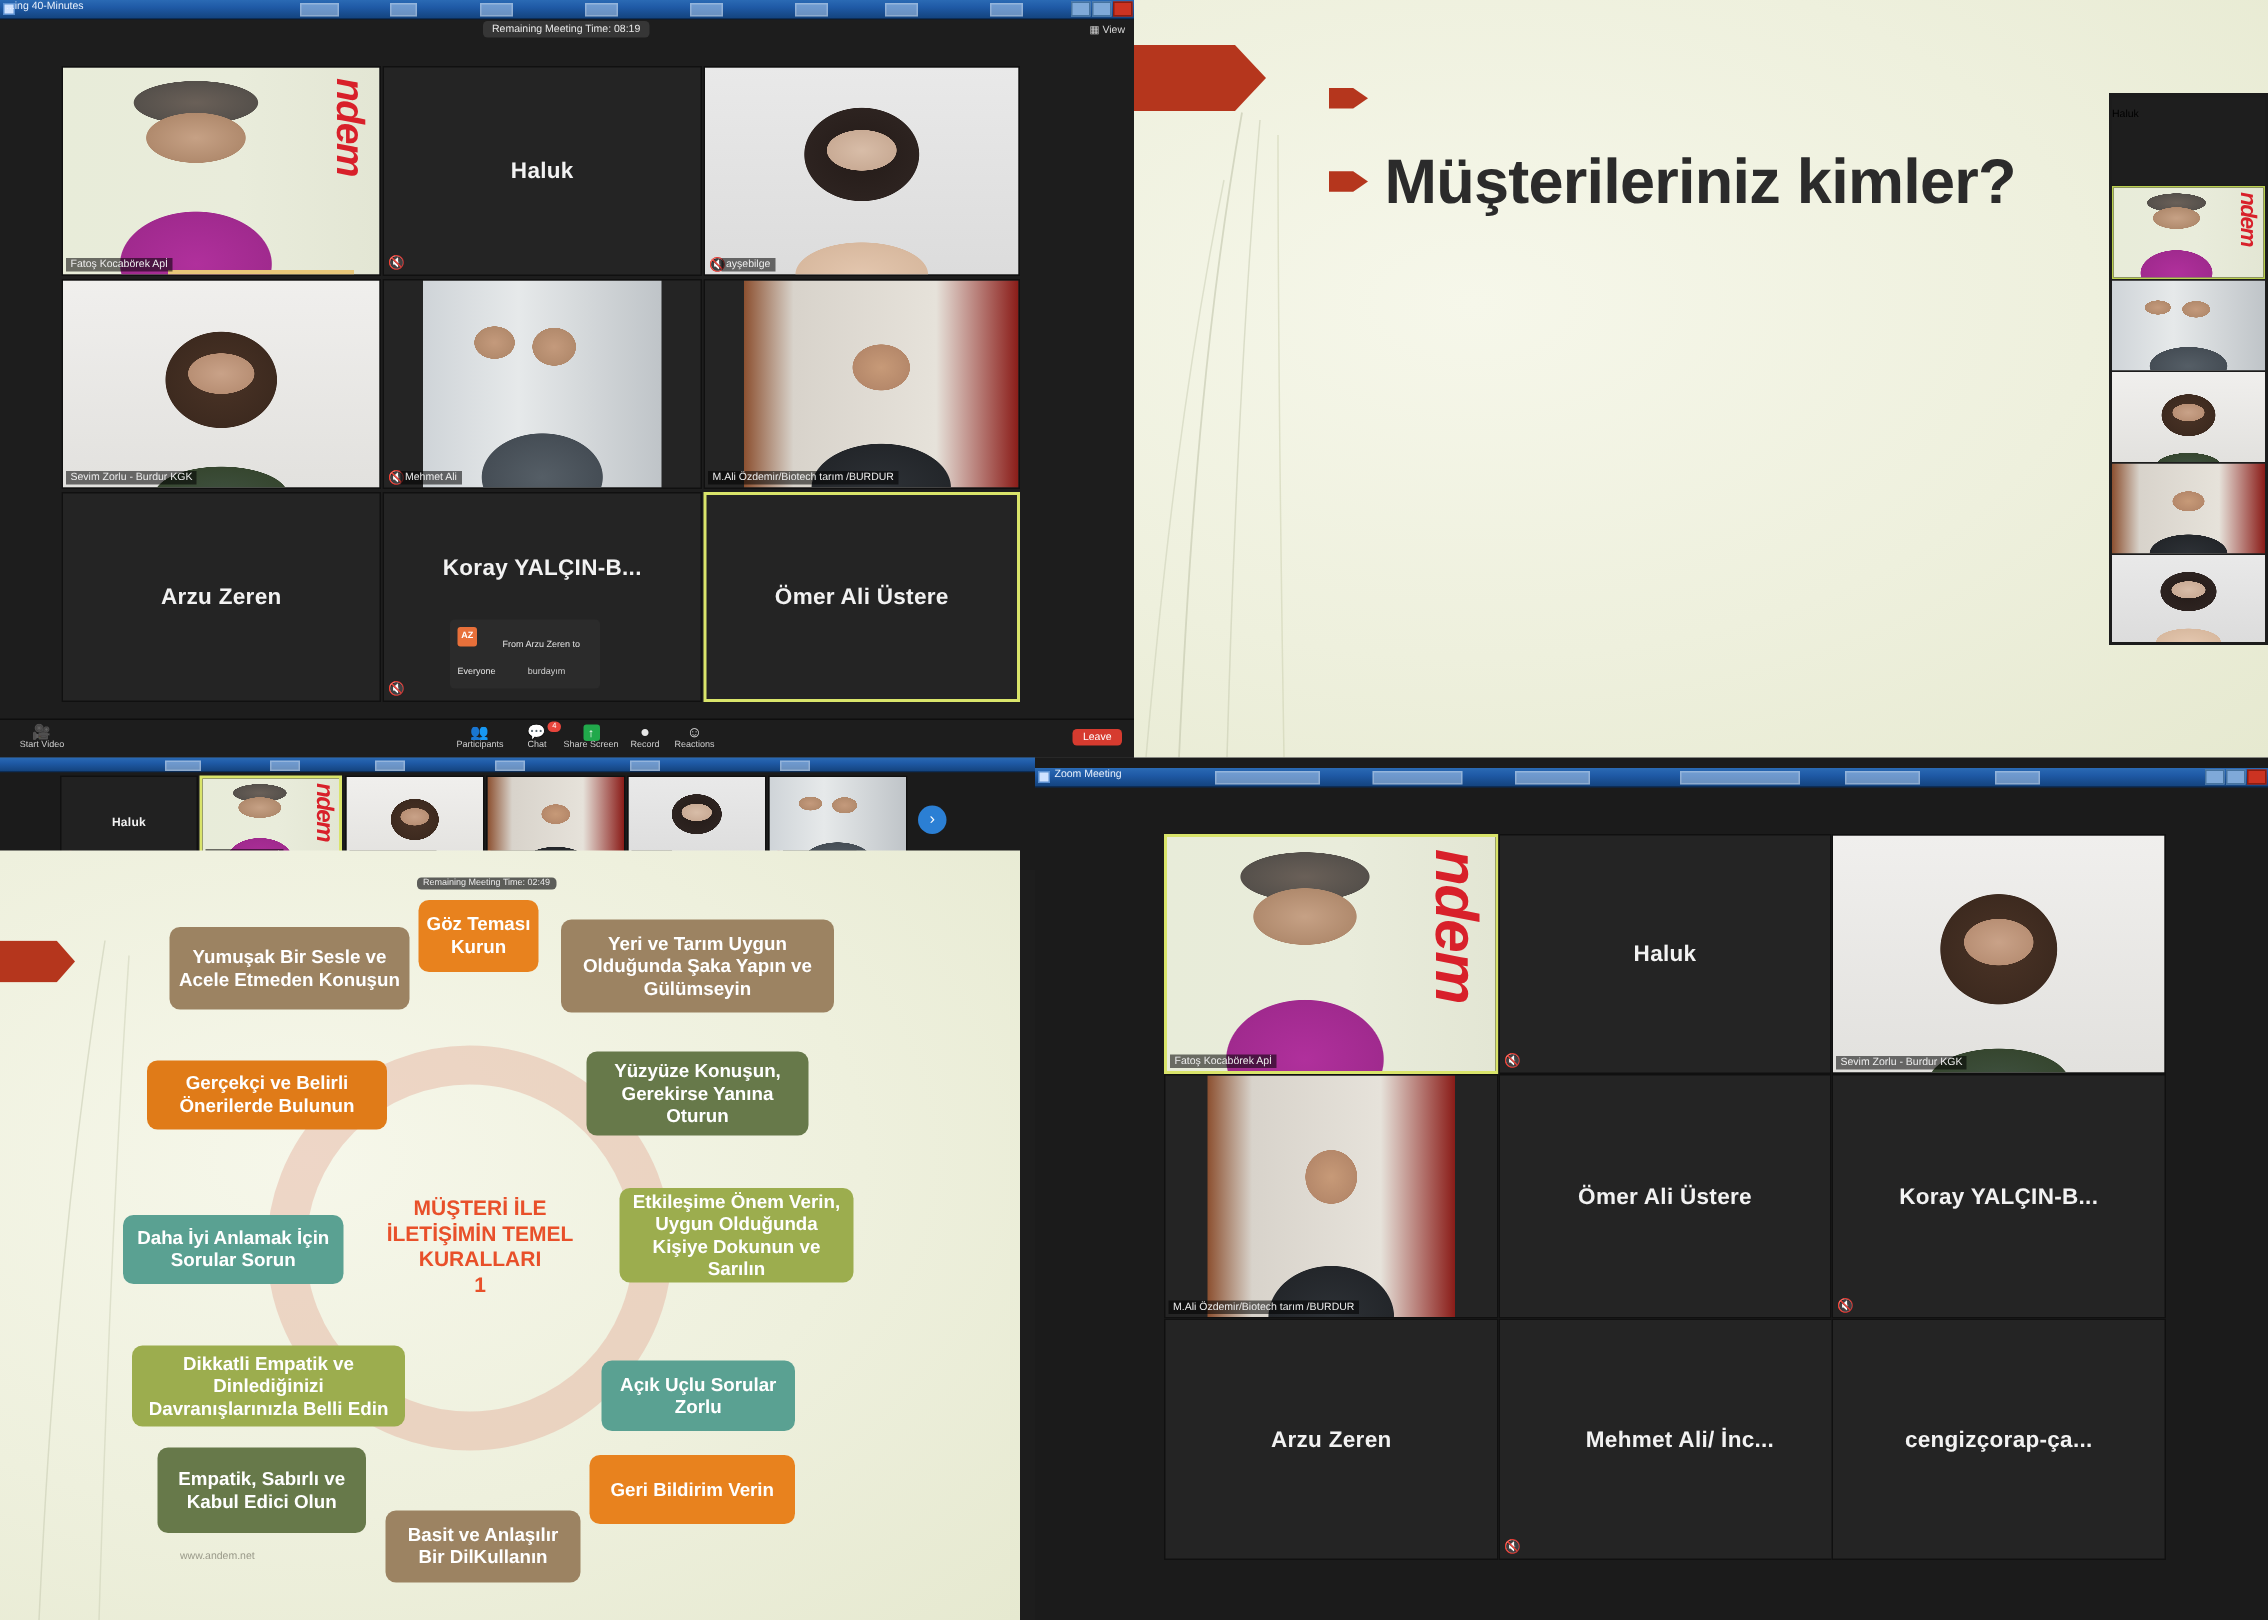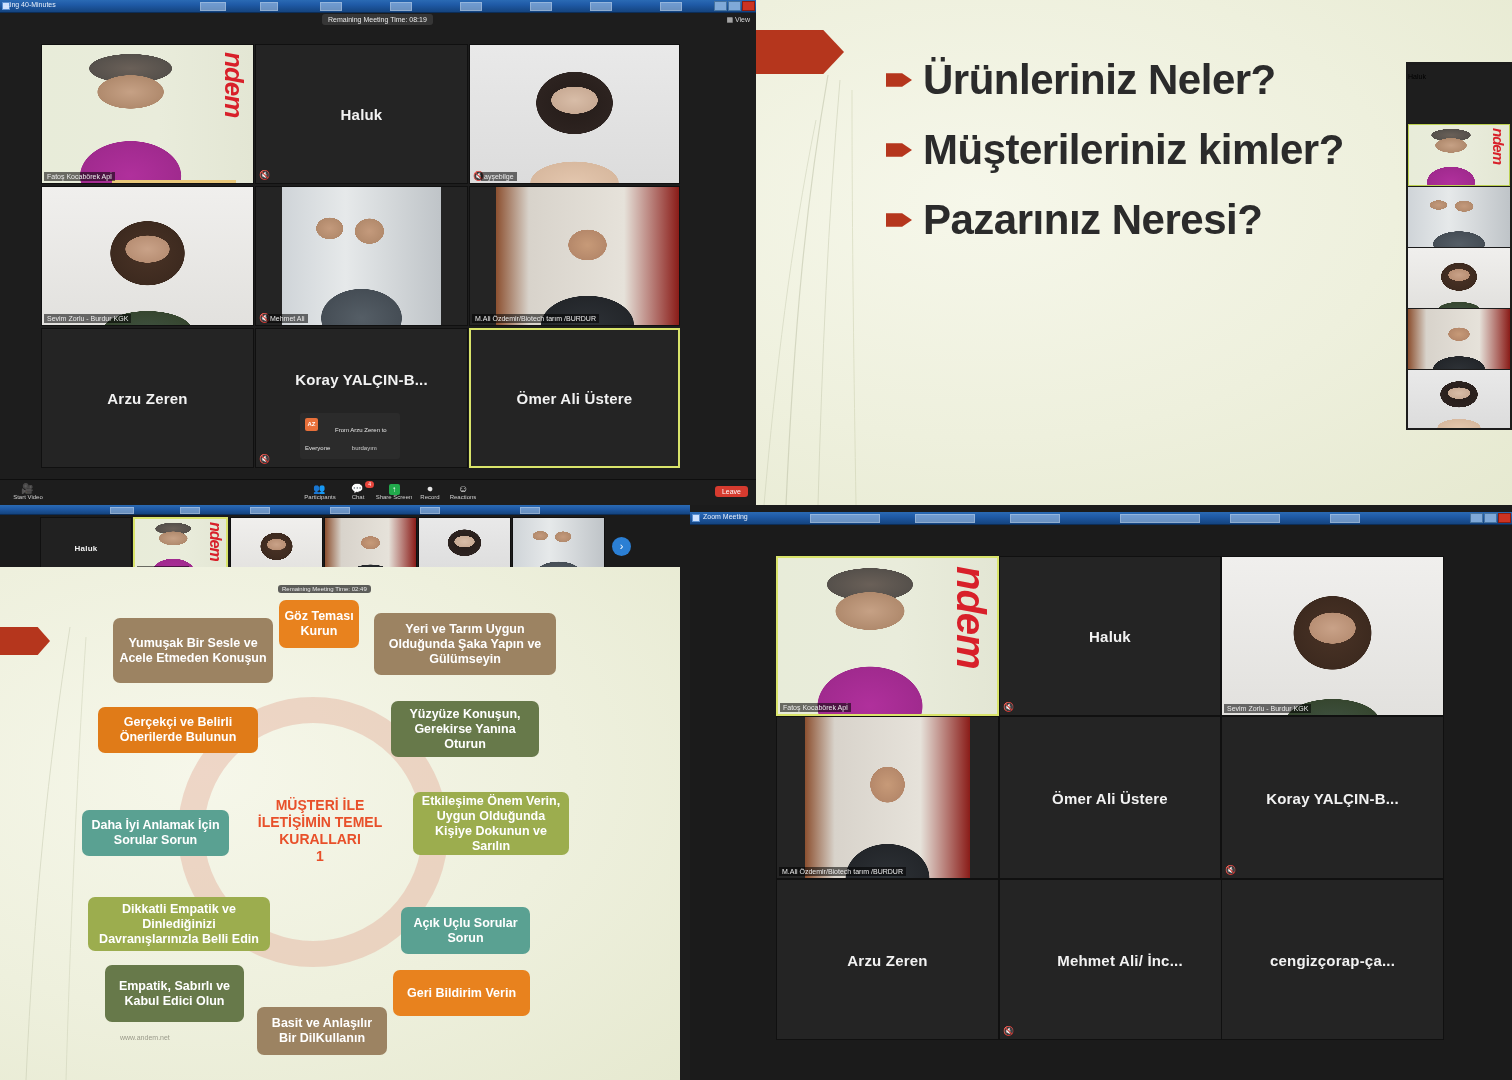--- a/index.html
+++ b/index.html
@@ -235,29 +235,24 @@
     <div class="redtab"></div>
     <svg class="stems" viewBox="0 0 200 505" preserveAspectRatio="none">
       <path d="M72 75 C 50 200, 38 330, 30 505" stroke="#b9bda2" stroke-width="1.2" fill="none"></path>
       <path d="M84 80 C 72 220, 66 360, 62 505" stroke="#c3c7ac" stroke-width="1" fill="none"></path>
       <path d="M96 90 C 96 240, 98 380, 100 505" stroke="#cacead" stroke-width="1" fill="none"></path>
       <path d="M60 120 C 34 250, 20 370, 8 505" stroke="#c8ccb2" stroke-width="1" fill="none"></path>
     </svg>
     <div class="bullets" style="left:130px;top:56px;">
       <div class="bullet-row">
         <span class="arw"></span>
-        <span class="txt">Ürünleriniz Neler?</span>
       </div>
       <div class="bullet-row">
         <span class="arw"></span>
         <span class="txt">Müşterileriniz kimler?</span>
-      </div>
-      <div class="bullet-row">
-        <span class="arw"></span>
-        <span class="txt">Pazarınız Neresi?</span>
       </div>
     </div>
 
     <div class="filmstrip" style="left:650px;top:62px;width:106px;height:368px;">
       <div class="fs-tile" style="top:3px;height:58px;background:#1e1e1e;">
         <span class="nm-center">Haluk</span>
       </div>
       <div class="fs-tile speaking" style="top:62px;height:62px;">
         <div class="ph ph-fatos">
             <span class="logo" style="font-size:15px;">ndem</span>
@@ -330,28 +325,28 @@
       <div class="redtab" style="left:-6px;top:60px;width:56px;height:28px;"></div>
       <svg class="stems" viewBox="0 0 200 513" preserveAspectRatio="none">
         <path d="M70 60 C 48 200, 34 340, 26 513" stroke="#c4c8ae" stroke-width="1" fill="none"></path>
         <path d="M86 70 C 76 220, 70 380, 66 513" stroke="#cbcfb5" stroke-width="1" fill="none"></path>
       </svg>
 
       <div class="dgm" style="left:0;top:0;right:0;bottom:0;">
         <div class="ring" style="left:178px;top:130px;width:270px;height:270px;"></div>
 
         <div class="box" style="left:279px;top:33px;width:80px;height:48px;background:#e8821e;">Göz Teması Kurun</div>
-        <div class="box" style="left:113px;top:51px;width:160px;height:65px;background:#9c8362;">Yumuşak Bir Sesle ve Acele Etmeden Konuşun</div>
+        <div class="box" style="left:113px;top:51px;width:160px;height:55px;background:#9c8362;">Yumuşak Bir Sesle ve Acele Etmeden Konuşun</div>
         <div class="box" style="left:374px;top:46px;width:182px;height:62px;background:#9c8362;">Yeri ve Tarım Uygun Olduğunda Şaka Yapın ve Gülümseyin</div>
         <div class="box" style="left:391px;top:134px;width:148px;height:56px;background:#67794a;">Yüzyüze Konuşun, Gerekirse Yanına Oturun</div>
         <div class="box" style="left:98px;top:140px;width:160px;height:46px;background:#e07b18;">Gerçekçi ve Belirli Önerilerde Bulunun</div>
         <div class="box" style="left:82px;top:243px;width:147px;height:46px;background:#5aa192;">Daha İyi Anlamak İçin Sorular Sorun</div>
         <div class="box" style="left:413px;top:225px;width:156px;height:63px;background:#9cad4e;">Etkileşime Önem Verin, Uygun Olduğunda Kişiye Dokunun ve Sarılın</div>
         <div class="box" style="left:88px;top:330px;width:182px;height:54px;background:#9cad4e;">Dikkatli Empatik ve Dinlediğinizi Davranışlarınızla Belli Edin</div>
-        <div class="box" style="left:401px;top:340px;width:129px;height:47px;background:#5aa192;">Açık Uçlu Sorular Sorun</div>
+        <div class="box" style="left:401px;top:340px;width:129px;height:47px;background:#5aa192;">Açık Uçlu Sorular Zorlu</div>
         <div class="box" style="left:105px;top:398px;width:139px;height:57px;background:#67794a;">Empatik, Sabırlı ve Kabul Edici Olun</div>
         <div class="box" style="left:393px;top:403px;width:137px;height:46px;background:#e8821e;">Geri Bildirim Verin</div>
         <div class="box" style="left:257px;top:440px;width:130px;height:48px;background:#9c8362;">Basit ve Anlaşılır Bir DilKullanın</div>
 
         <div class="center-title" style="left:240px;top:230px;width:160px;">
           <span>MÜŞTERİ İLE İLETİŞİMİN TEMEL KURALLARI</span><br>
           <span>1</span>
         </div>
 
         <div class="wmk" style="left:120px;top:467px;">www.andem.net</div>

